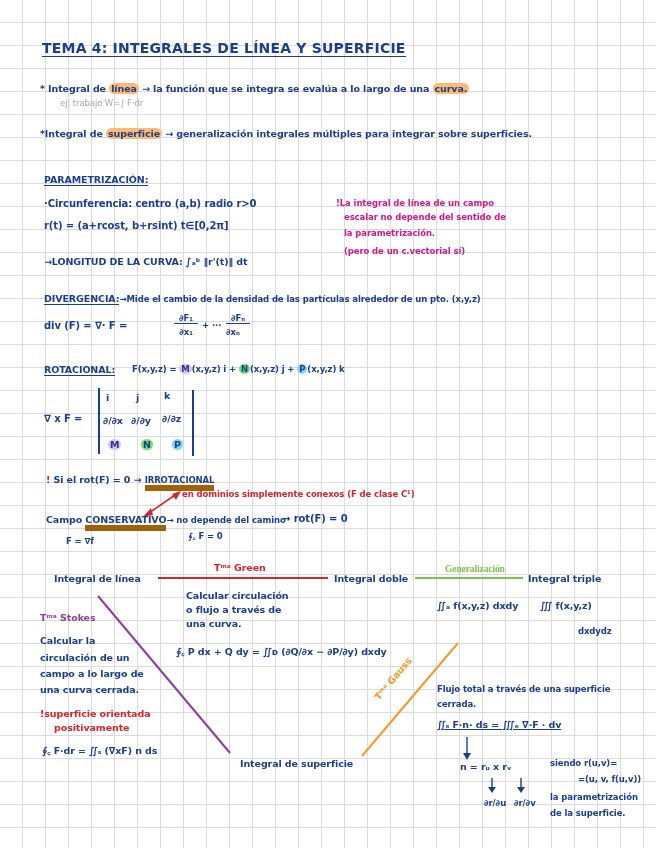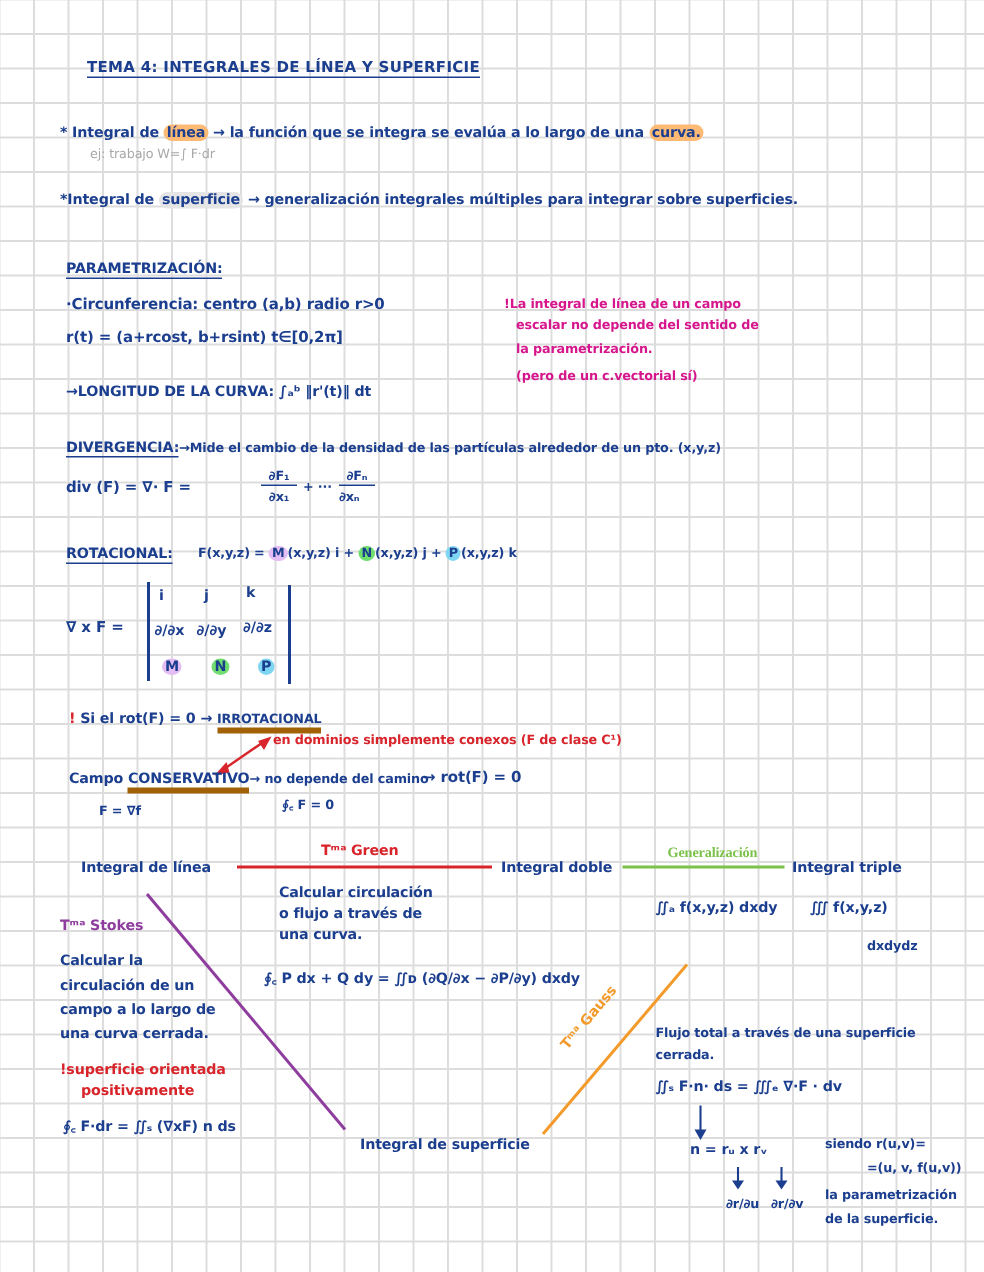--- a/index.html
+++ b/index.html
@@ -14,28 +14,28 @@
     font-family:"DejaVu Sans", sans-serif;
     color:#1a3f8f;
   }
   .t { position:absolute; white-space:nowrap; font-size:9.5px; font-weight:bold; color:#1b3e8e; letter-spacing:-0.1px; }
   .pink { color:#d6168c; }
   .red { color:#d8242b; }
   .purple { color:#8e3d9e; }
   .green { color:#7cc24a; }
   .orange { color:#f39a2b; }
   .ul { border-bottom:1.5px solid #1b3e8e; }
-  .ul-red { border-bottom:4px solid #a16207; }
+  .ul-red { border-bottom:6px solid #a16207; }
   .hl-purple { background:#fdba74; border-radius:6px; padding:0 2px; }
-  .hl-cyan { background:#e5e5e5; border-radius:6px; padding:0 2px; }
+  .hl-cyan { background:#fdba74; border-radius:6px; padding:0 2px; }
   .dot-m { background:#e3bdf3; border-radius:50%; padding:0 2px; }
   .dot-n { background:#6fde6f; border-radius:50%; padding:0 2px; }
   .dot-p { background:#7fd6f2; border-radius:50%; padding:0 2px; }
   .faint { color:#a8a8a8; font-weight:normal; }
-  .title { font-size:10px; font-weight:bold; letter-spacing:0.2px;margin-left:16px; }
+  .title { font-size:14px; font-weight:bold; letter-spacing:0.2px; }
   .small { font-size:8.5px; }
   .hand { font-size:10px; }
   .bar { position:absolute; width:2px; background:#1b3e8e; }
   svg { position:absolute; left:0; top:0; }
   .matrix-cell { position:absolute; font-size:9.5px; font-weight:bold; color:#1b3e8e; }
 </style>
 </head>
 <body>
 
 <svg width="656" height="848">
@@ -140,20 +140,20 @@
 <div class="t" style="left:40px; top:684px;">una curva cerrada.</div>
 <div class="t red" style="left:40px; top:708px;">!superficie orientada</div>
 <div class="t red" style="left:54px; top:722px;">positivamente</div>
 <div class="t" style="left:42px; top:744px;">∮꜀ F·dr = ∬ₛ (∇xF) n ds</div>
 
 <div class="t" style="left:240px; top:758px;">Integral de superficie</div>
 
 <div class="t orange" style="left:372px; top:695px; transform:rotate(-50deg); transform-origin:left top;">Tᵐᵃ Gauss</div>
 <div class="t small" style="left:437px; top:684px;">Flujo total a través de una superficie</div>
 <div class="t small" style="left:437px; top:699px;">cerrada.</div>
-<div class="t" style="left:437px; top:719px;">∬ₛ F·n· ds = ∭ₑ ∇·F · dv</div>
+<div class="t" style="left:437px; top:719px;text-decoration:underline;">∬ₛ F·n· ds = ∭ₑ ∇·F · dv</div>
 <div class="t" style="left:460px; top:761px;">n = rᵤ x rᵥ</div>
 <div class="t small" style="left:484px; top:798px;">∂r/∂u</div>
 <div class="t small" style="left:514px; top:798px;">∂r/∂v</div>
 <div class="t small" style="left:550px; top:758px;">siendo r(u,v)=</div>
 <div class="t small" style="left:578px; top:774px;">=(u, v, f(u,v))</div>
 <div class="t small" style="left:550px; top:792px;">la parametrización</div>
 <div class="t small" style="left:550px; top:808px;">de la superficie.</div>
 
 </body></html>

